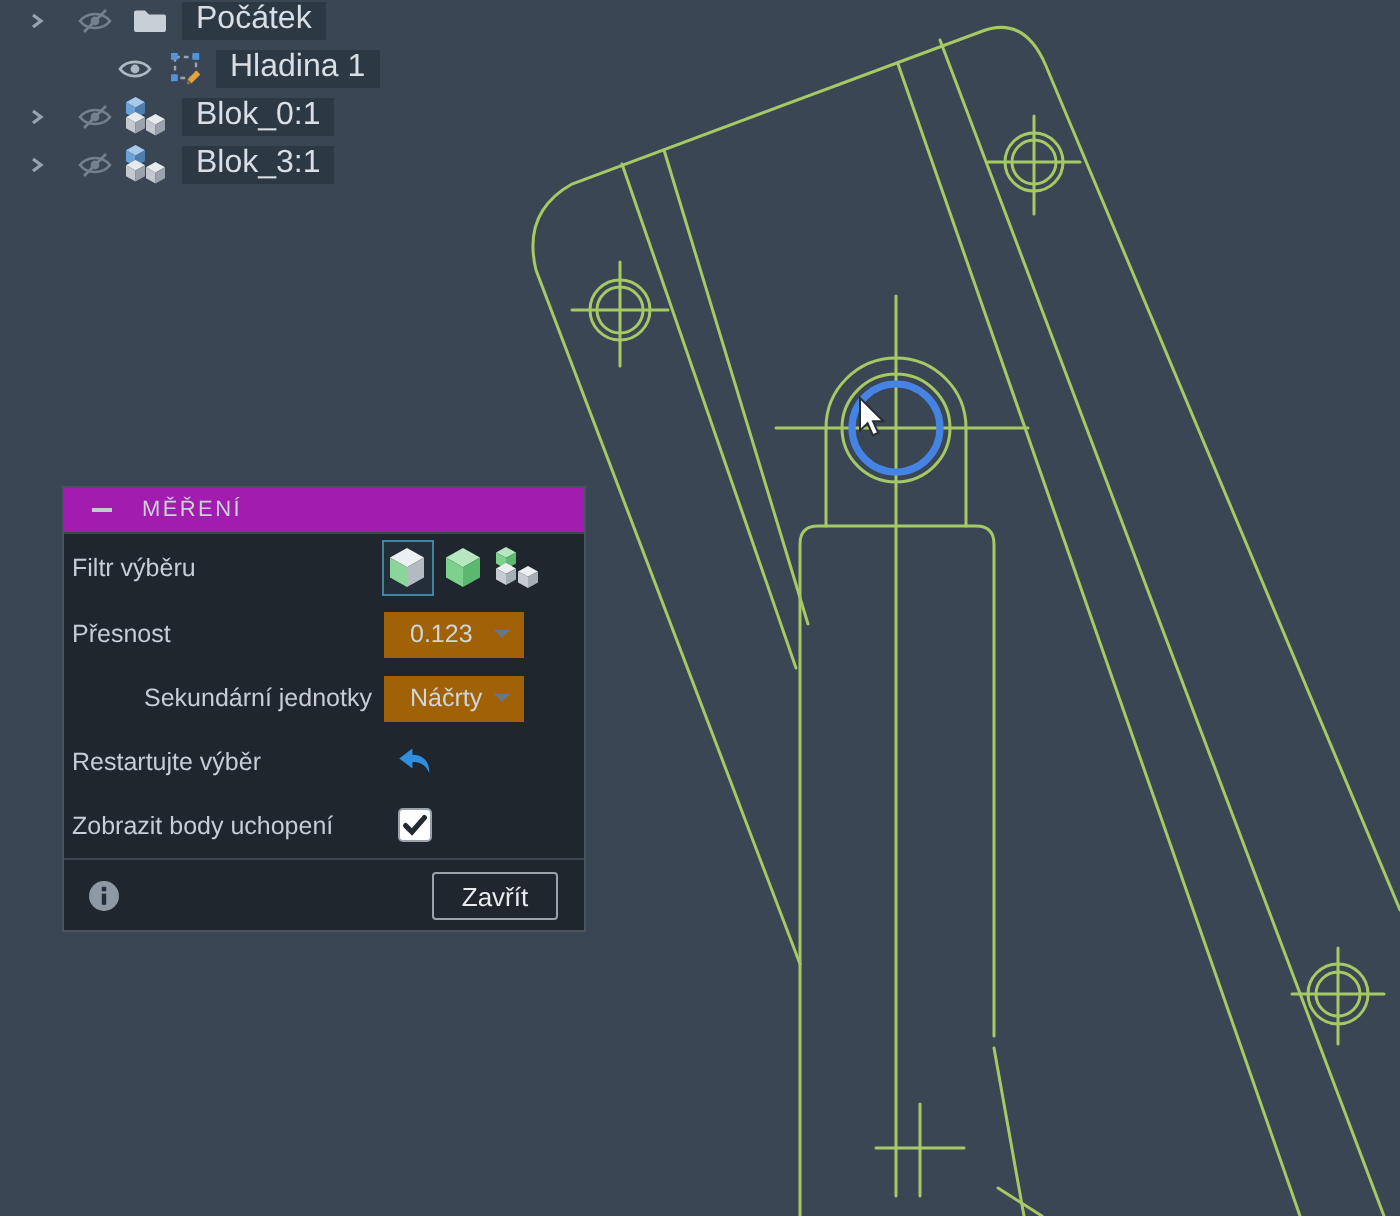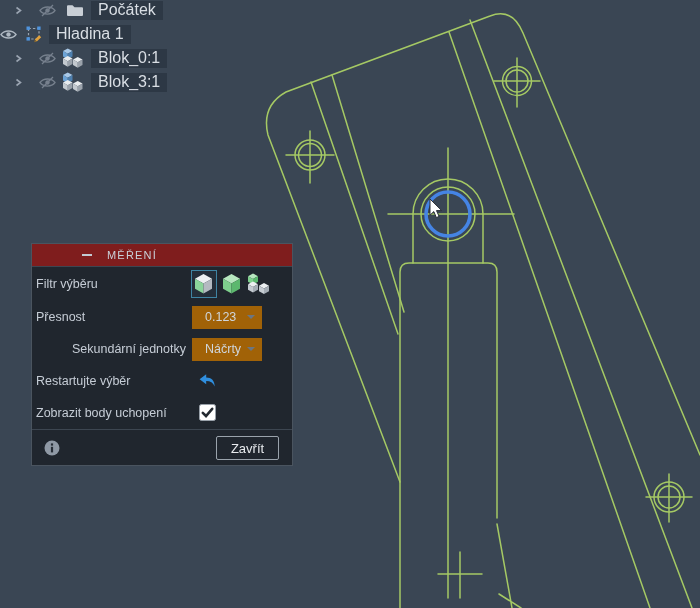--- a/index.html
+++ b/index.html
@@ -11,31 +11,31 @@
 
   
   .tree{position:absolute;left:0;top:-2px;}
   .tree-row{display:flex;align-items:center;height:24px;}
   .cell-exp{width:9px;margin-left:14px;display:flex;align-items:center;}
   .cell-eye{margin-left:16px;display:flex;align-items:center;}
   .cell-type{margin-left:10px;display:flex;align-items:center;}
   .cell-type.block{margin-left:6px;}
   .tree-label{margin-left:7px;background:#2d3845;color:#d9dee4;
               font-size:16px;line-height:14px;padding:2px 7px 3px;}
-  .tree-row.child{}
+  .tree-row.child{padding-left:59px;}
   .tree-row.child .cell-eye{margin-left:0;}
   .tree-row.child .cell-type{margin-left:8px;}
   .tree-row.child .tree-label{margin-left:6px;}
 
   
   .panel{position:absolute;left:31px;top:243px;width:262px;
          background:#20262e;border:1px solid #4a545f;box-sizing:border-box;
          color:#c6cdd6;}
-  .panel-header{height:22px;background:#7f1d1d;border-bottom:1px solid #3d4651;
-                display:flex;align-items:center;padding-left:36px;}
+  .panel-header{height:22px;background:#a21caf;border-bottom:1px solid #3d4651;
+                display:flex;align-items:center;}
   .collapse-btn{width:10px;height:2px;background:#c3cad2;margin-left:14px;cursor:pointer;}
   .panel-title{margin-left:15px;font-size:11px;letter-spacing:1.2px;color:#c9d0d8;}
   .prow{position:relative;display:flex;align-items:center;}
   .prow .plabel{margin-left:4px;font-size:12.5px;color:#c6cdd6;}
   .r1{height:34px;} .r2{height:32px;} .r3{height:32px;padding-left:36px;} .r4{height:31px;} .r5{height:33px;}
   .ctl{position:absolute;display:flex;align-items:center;}
   .ctl-icons{left:159px;top:3px;gap:5px;}
   .filter-btn{display:flex;align-items:center;justify-content:center;cursor:pointer;}
   .filter-btn.selected{border:1px solid #3f84a3;background:#242e39;width:24px;height:26px;}
   .dropdown{left:160px;width:70px;height:23px;background:#a16207;

